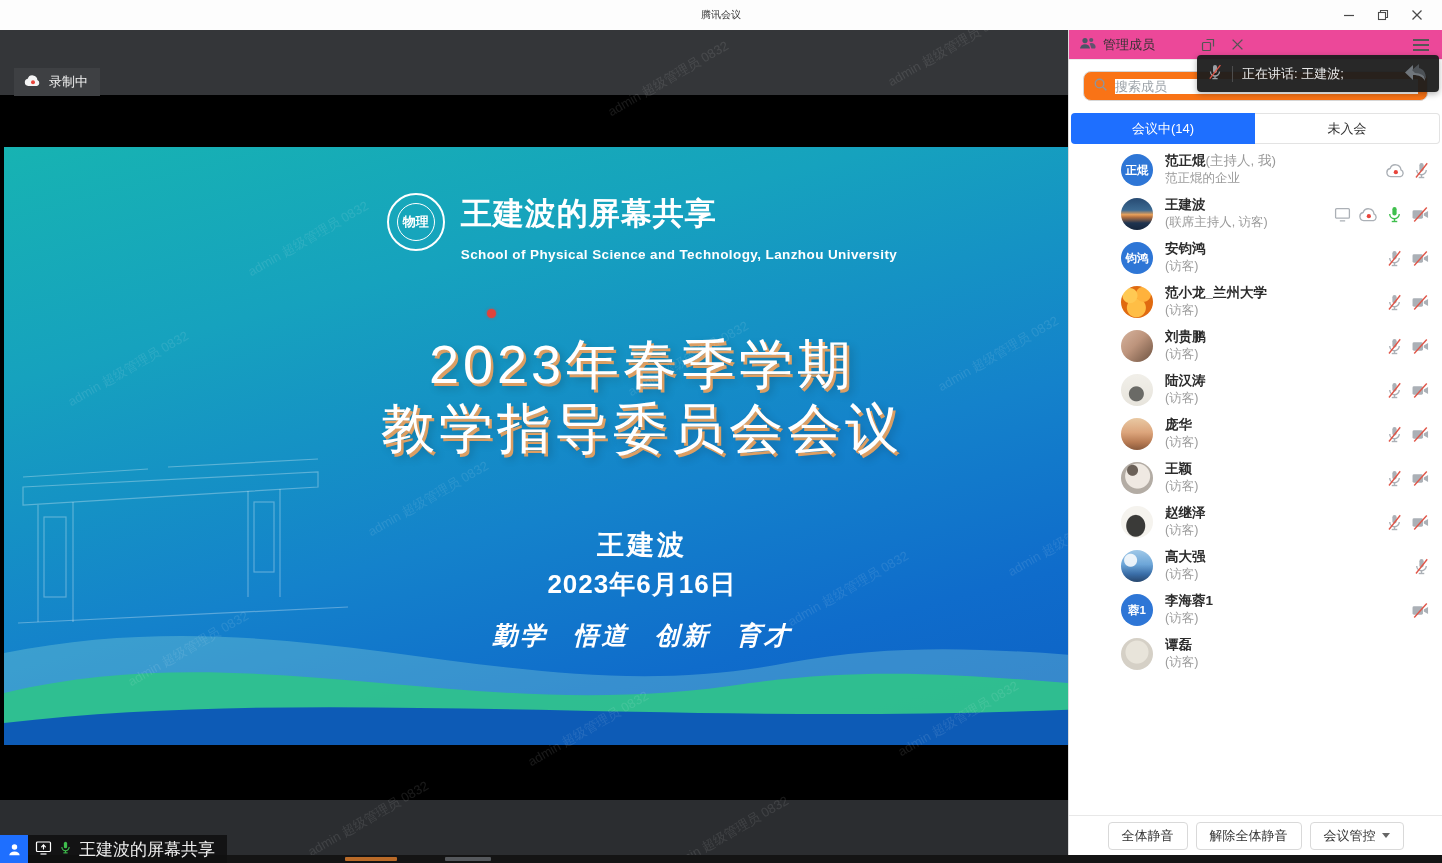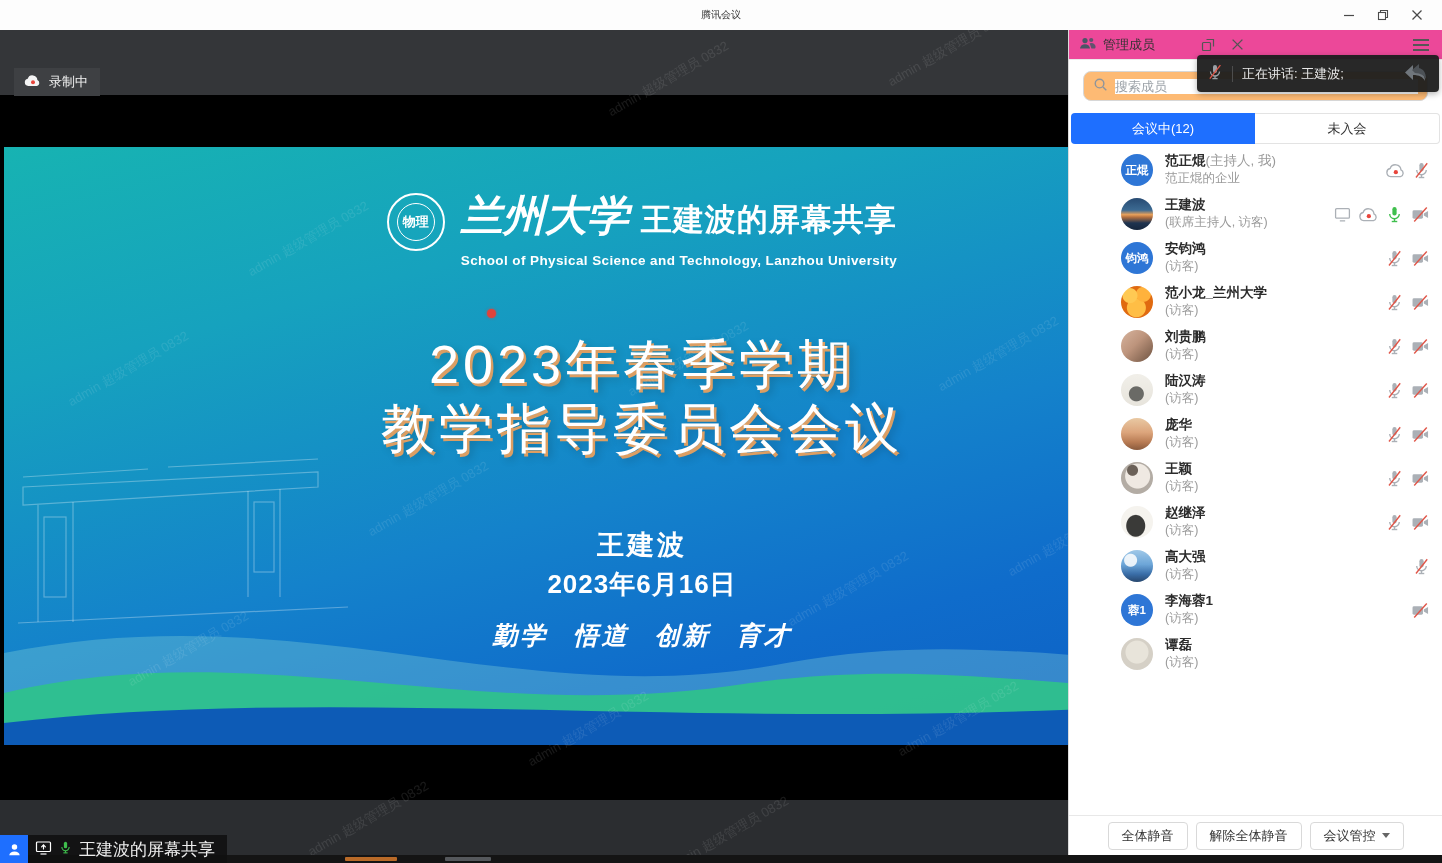--- a/index.html
+++ b/index.html
@@ -69,21 +69,21 @@
   
   .panel { position:absolute; left:1068px; top:30px; width:374px; height:825px; background:#fff; border-left:1px solid #dcdcdc; }
   .panel-header { position:absolute; left:0; top:0; width:100%; height:30px; background:#ec4899;
     border-bottom:1px solid #ececec; display:flex; align-items:center; padding:0 10px; gap:7px; }
   .panel-title { font-size:13px; color:#333; }
   .ph-spacer { width:28px; }
   .ph-btn { display:flex; align-items:center; justify-content:center; width:22px; height:22px; color:#555; cursor:pointer; }
   .ph-right { margin-left:auto; display:flex; align-items:center; }
   .search-row { position:absolute; left:0; top:30px; width:100%; height:52px; background:#fff; }
   .search-box { position:absolute; left:14px; right:14px; top:11px; height:30px; border:1px solid #d7d7d7;
-    border-radius:8px; display:flex; align-items:center; padding:0 9px; gap:7px; background:#fdba74; }
+    border-radius:8px; display:flex; align-items:center; padding:0 9px; gap:7px; background:#f97316; }
   .search-box input { border:none; outline:none; flex:1; font-size:13px; color:#333; font-family:inherit; }
   .search-box input::placeholder { color:#9aa0a6; }
   .toast { position:absolute; left:128px; top:25px; width:242px; height:37px; background:rgba(28,28,28,.95);
     border-radius:4px; display:flex; align-items:center; padding:0 6px 0 10px; gap:9px; z-index:20; box-shadow:0 2px 6px rgba(0,0,0,.3); }
   .toast-divider { width:1px; height:16px; background:#4d4d4d; }
   .toast-text { color:#e8e8e8; font-size:13px; white-space:nowrap; flex:1; }
   .tabs { position:absolute; left:2px; top:83px; width:369px; height:31px; display:flex; }
   .tab { flex:1; display:flex; align-items:center; justify-content:center; font-size:13px; cursor:pointer; }
   .tab.active { background:#1E6FFF; color:#fff; border-radius:4px 0 0 4px; }
   .tab.inactive { background:#fff; color:#333; border:1px solid #e3e3e3; border-left:none; border-radius:0 4px 4px 0; }
@@ -176,21 +176,20 @@
           <path d="M20 100 H60 M20 130 H60 M20 160 H60 M20 190 H60 M20 220 H60 M20 250 H60 M20 280 H60 M20 310 H60"></path>
         <path d="M10 330 H70 M14 360 H66"></path>
       </svg>
 
       <div class="slide-header">
         <div class="seal">
           <div class="inner">物理</div>
         </div>
         <div class="names">
           <div class="name-row">
-            <span class="univ-cn">兰州大学</span>
             <span class="school-cn">王建波的屏幕共享</span>
           </div>
           <div class="school-en">School of Physical Science and Technology, Lanzhou University</div>
         </div>
       </div>
 
       <div class="laser-dot"></div>
 
       <div class="slide-title">
         <div>2023年春季学期</div>
@@ -315,21 +314,21 @@
       <span class="toast-text">正在讲话:  王建波;</span>
       <span>
         <svg width="34" height="24" viewBox="0 0 34 24">
             <path d="M14 10 L14 5 L6 12.5 L14 20 L14 15 C20 15 24 17 26 21 C26 13 21 10.5 14 10 Z" fill="#70767c"></path>
             <path d="M20 8 L20 4 L13 10 l3 3 c6 .4 9 2.5 11 6 c0-7-3-10-7-11z" fill="#4c5156"></path>
           </svg>
       </span>
     </div>
 
     <div class="tabs">
-      <div class="tab active">会议中(12)</div>
+      <div class="tab active">会议中(14)</div>
       <div class="tab inactive">未入会</div>
     </div>
 
     <div class="member-list" id="member-list">
   <div class="member-row">
     <div class="avatar av-text">正焜</div>
     <div class="m-text">
       <div class="m-name-line">
         <span class="m-name">范正焜</span><span class="m-suffix">(主持人, 我)</span>
       </div>

